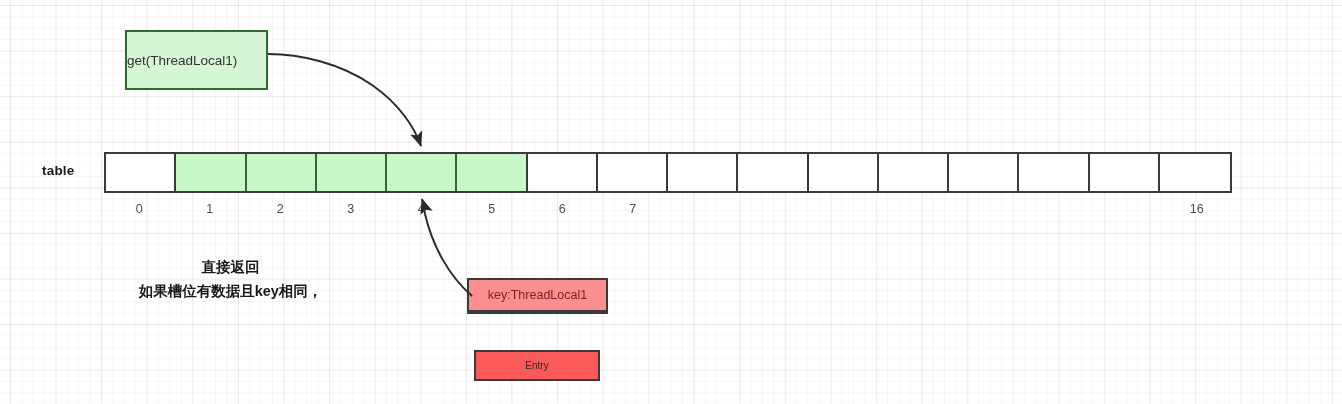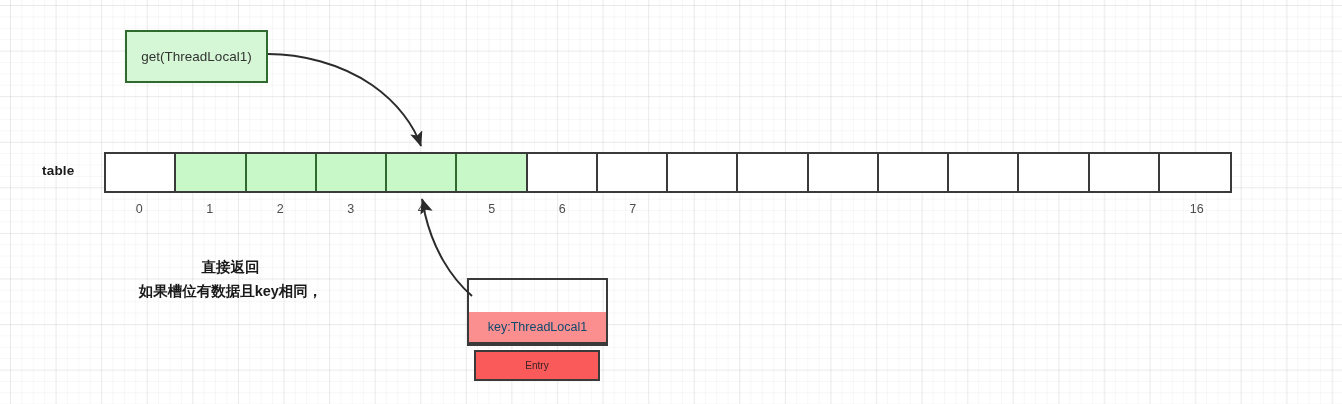--- a/index.html
+++ b/index.html
@@ -33,27 +33,26 @@
     width: 1342px; height: 404px;
     pointer-events: none;
   }
 
   
   .call-box {
     position: absolute;
     left: 125px;
     top: 30px;
     width: 143px;
-    height: 53px;
+    height: 60px;
     background: #d5f7d5;
     border: 2px solid #2f6b2f;
     box-sizing: border-box;
     display: flex;
     align-items: center;
-    justify-content: center;
     font-size: 13.5px;
     color: #333333;
     white-space: nowrap;
   }
 
   
   .table-label {
     position: absolute;
     left: 42px;
     top: 163px;
@@ -120,23 +119,22 @@
     border: 2px solid #3a3a3a;
     box-sizing: border-box;
   }
   .kv-row {
     height: 32px;
     background: #fb8e8e;
     display: flex;
     align-items: center;
     justify-content: center;
     font-size: 12.5px;
-    color: #0c4a6e;
-    box-sizing: border-box;
-    margin-top: 32px;
+    color: #7f1d1d;
+    box-sizing: border-box;
   }
   .kv-row.top { border-bottom: 2px solid #3a3a3a; }
 
   .entry-box {
     position: absolute;
     left: 474px;
     top: 350px;
     width: 126px;
     height: 31px;
     background: #fa5a5a;

